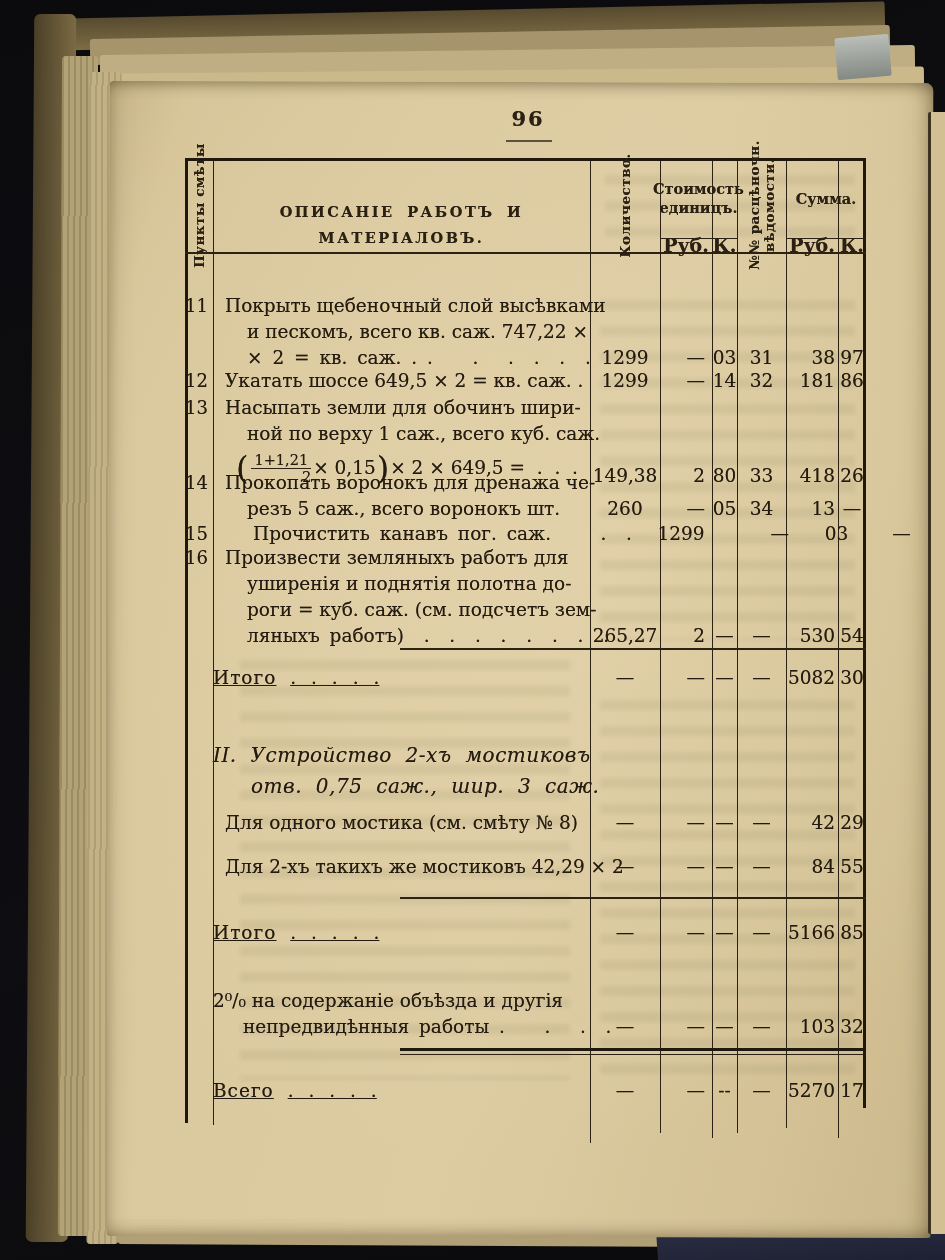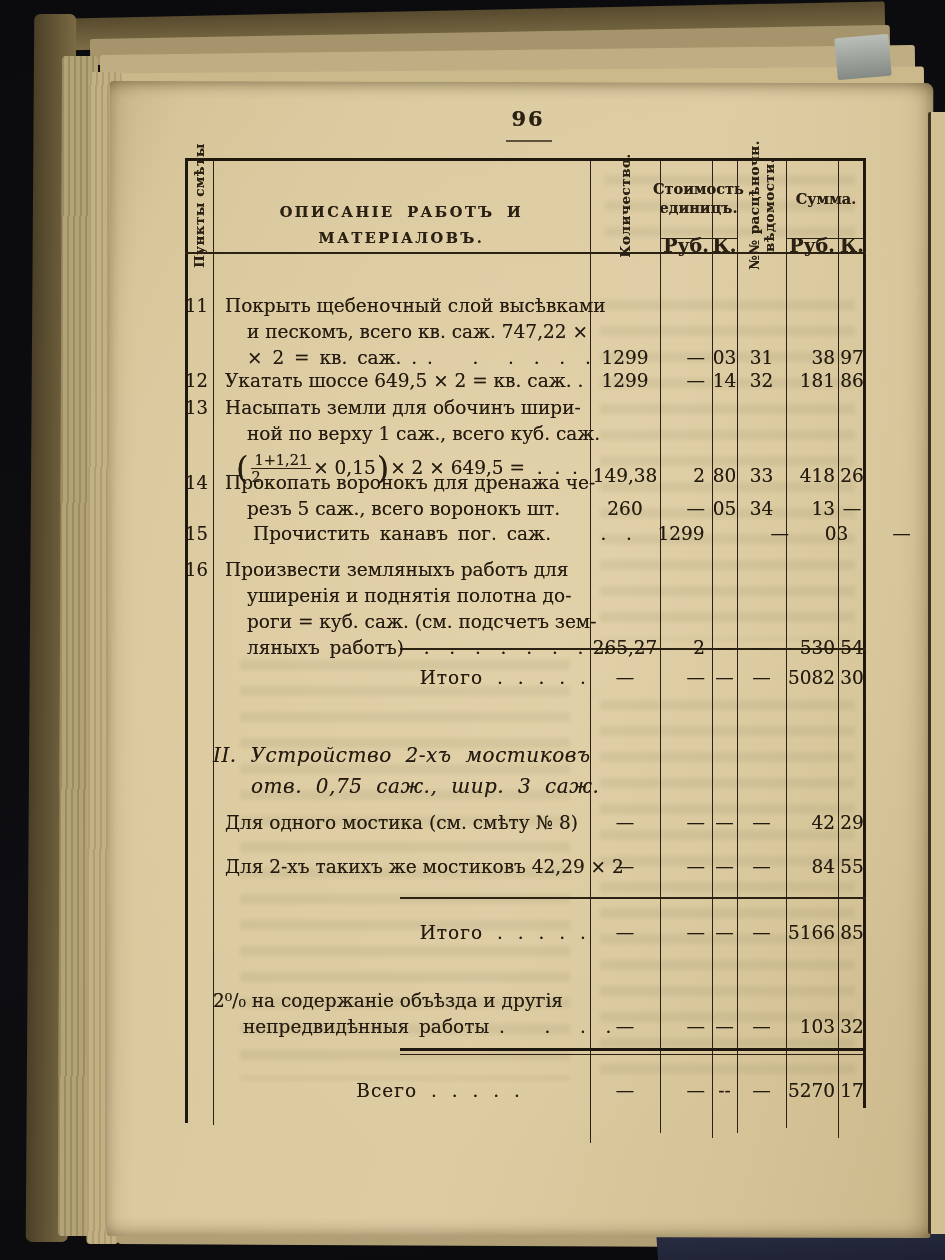--- a/index.html
+++ b/index.html
@@ -61,25 +61,25 @@
   .qty{text-align:center;}
   .r1{text-align:right;padding-right:7px;}
   .k1{text-align:center;}
   .vd{text-align:center;}
   .r2{text-align:right;padding-right:3px;}
   .k2{text-align:center;}
   .sp{word-spacing:4px;}
   
   .formula{display:flex;align-items:center;height:42px;padding-left:22px;white-space:nowrap;}
   .paren{font-size:32px;font-weight:400;line-height:30px;margin:0 1px;}
-  .frac{display:inline-block;text-align:left;vertical-align:middle;margin:0 2px;}
+  .frac{display:inline-block;text-align:right;vertical-align:middle;margin:0 2px;}
   .frac .ft{display:block;font-size:14.5px;line-height:16px;border-bottom:1.3px solid #2b2214;padding:0 3px;}
   .frac .fb{display:block;font-size:14.5px;line-height:16px;}
   
-  .sum-desc{text-align:right;padding-right:4px;}
+  .sum-desc{padding-right:4px;text-decoration:underline;}
   .sum-lbl{letter-spacing:1px;}
   .sum-dots{margin-left:14px;word-spacing:9px;}
   .sec-head{font-style:italic;font-size:20px;line-height:31px;letter-spacing:.5px;word-spacing:7px;}
   .sec-head .l1{padding-left:0;}
   .sec-head .l2{padding-left:38px;}
   .ovh .l1{padding-left:0;}
   .ovh .l2{padding-left:30px;}
   .ink{text-shadow:0 0 .5px rgba(40,30,15,.6);}
 </style>
 </head>
@@ -221,21 +221,21 @@
       <div class="dl sp">Прочистить канавъ пог. саж.&nbsp;&nbsp;&nbsp;&nbsp;&nbsp;.&nbsp;&nbsp;.</div>
     </div>
     <div class="c qty">1299</div>
     <div class="c r1">—</div>
     <div class="c k1">03</div>
     <div class="c vd">—</div>
     <div class="c r2">38</div>
     <div class="c k2">97</div>
   </div>
 
-  <div class="grid-row" style="top:387px;margin-top:12px;">
+  <div class="grid-row" style="top:387px;">
     <div class="c num">16</div>
     <div class="c desc">
       <div class="dl">Произвести земляныхъ работъ для</div>
       <div class="dl ind">уширенія и поднятія полотна до-</div>
       <div class="dl ind">роги = куб. саж. (см. подсчетъ зем-</div>
       <div class="dl ind sp">ляныхъ работъ)&nbsp; .&nbsp;&nbsp;.&nbsp;&nbsp;.&nbsp;&nbsp;.&nbsp;&nbsp;.&nbsp;&nbsp;.&nbsp;&nbsp;.&nbsp;&nbsp;.</div>
     </div>
     <div class="c qty">265,27</div>
     <div class="c r1">2</div>
     <div class="c k1">—</div>

